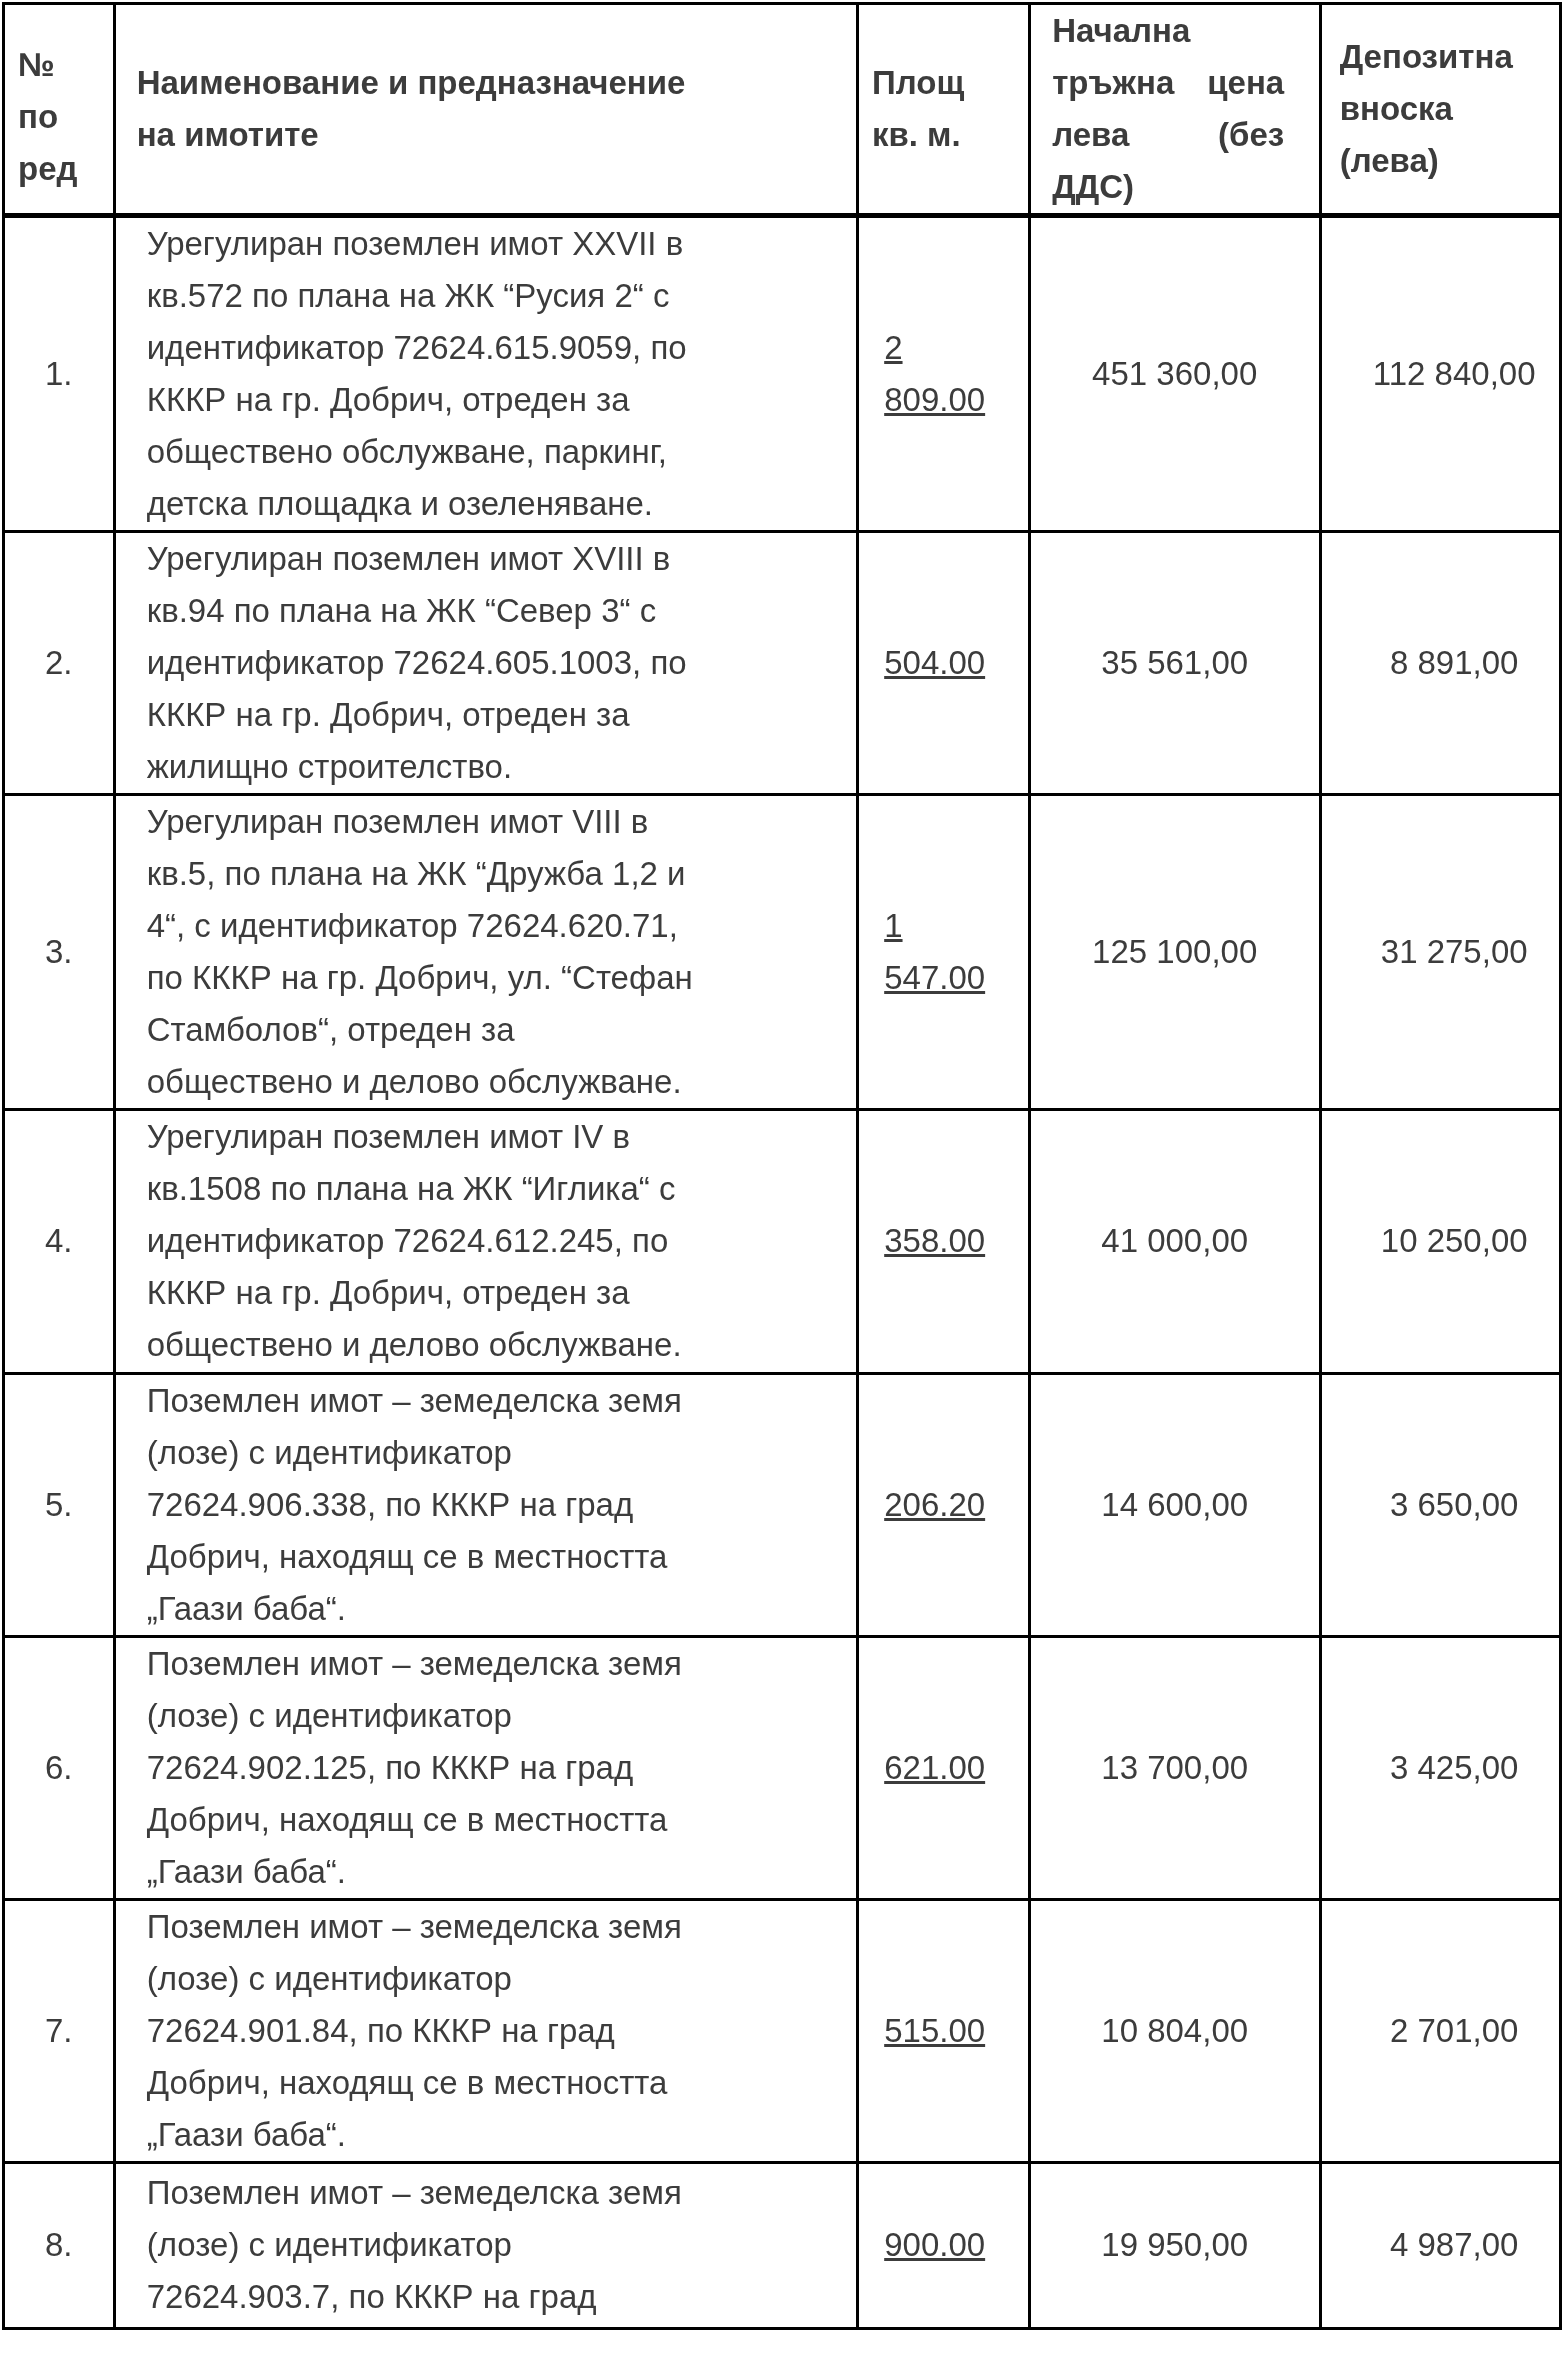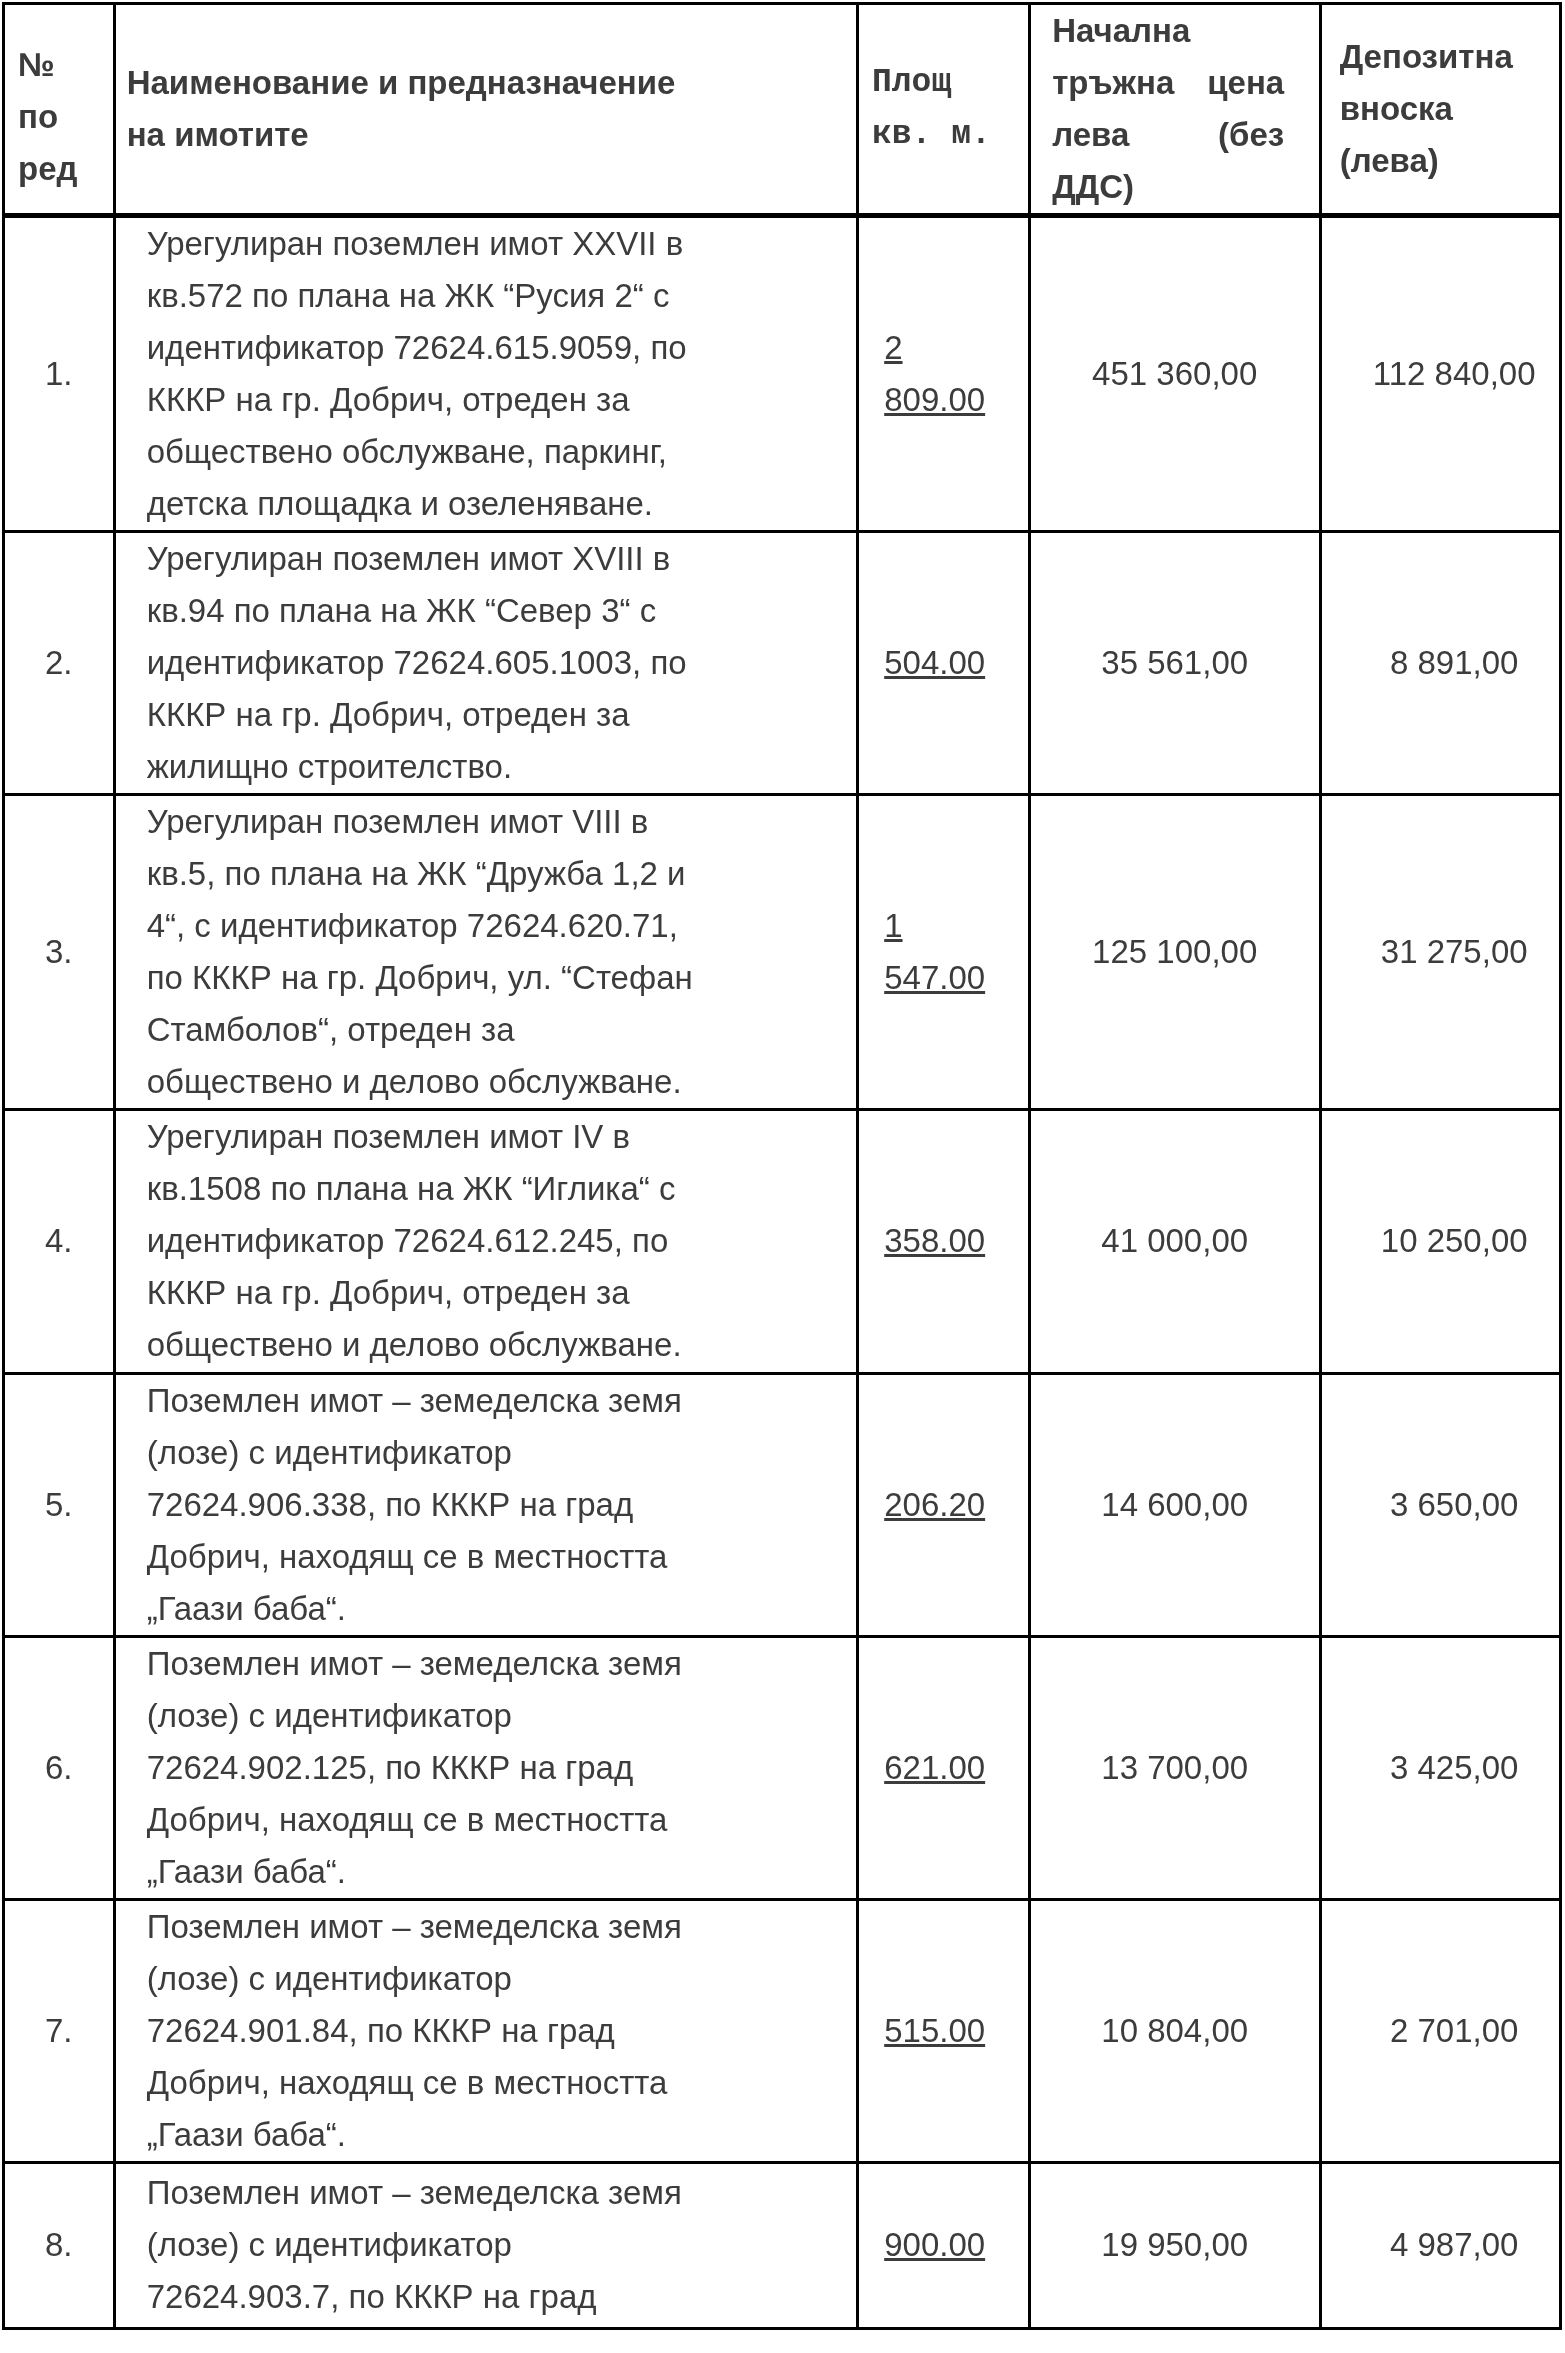--- a/index.html
+++ b/index.html
@@ -41,22 +41,22 @@
   tr.h-r3 { height: 308px; }
   tr.h-r4 { height: 264px; }
   tr.h-r5 { height: 262px; }
   tr.h-r6 { height: 262px; }
   tr.h-r7 { height: 261px; }
   tr.h-r8 { height: 166px; }
 
   th { text-align: left; }
   th .hin { font-weight: bold; }
   .hd-no  .hin { max-width: 70px;  margin-left: 13.3px; margin-top: 16px; }
-  .hd-desc .hin { max-width: 571px; margin-left: 11px; }
-  .hd-area .hin { max-width: 124px; margin-left: 13.3px; font-family: Liberation Mono, monospace; }
+  .hd-desc .hin { max-width: 571px; margin-left: 21px; }
+  .hd-area .hin { max-width: 124px; margin-left: 13.3px; }
   .hd-price .hin { max-width: 232px; margin-left: 21.5px; text-align: justify; }
   .hd-dep  .hin { max-width: 209px; margin-left: 18px; }
 
   td.c-no    { text-align: center; }
   td.c-desc  { text-align: left; padding-left: 13px; }
   td.c-desc .din { max-width: 557px; margin-left: 18px; }
   td.c-area  { text-align: left; text-decoration: underline; }
   td.c-area .ain { max-width: 118px; margin: 0 auto; }
   td.c-price { text-align: center; }
   td.c-dep   { text-align: center; padding-left: 28px; }

